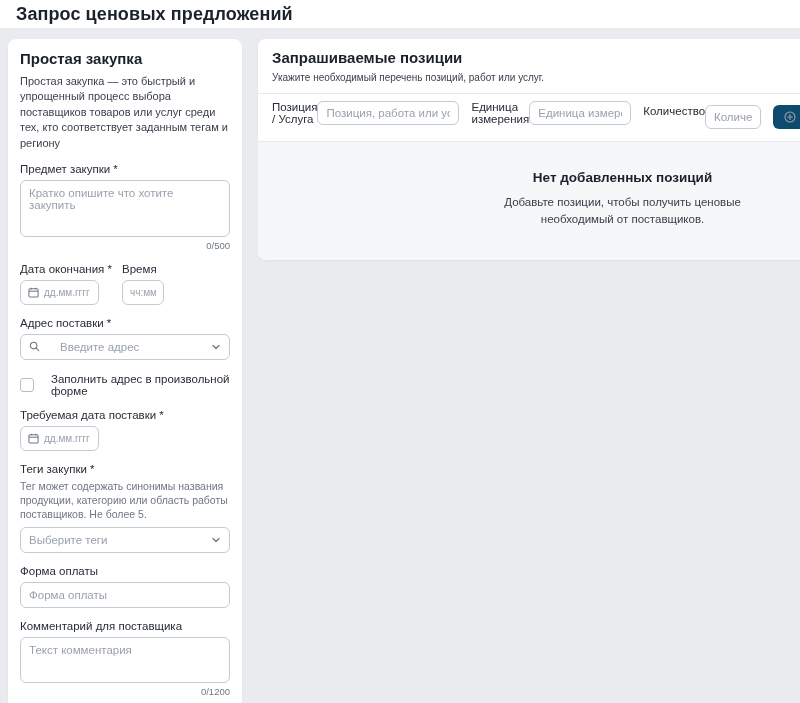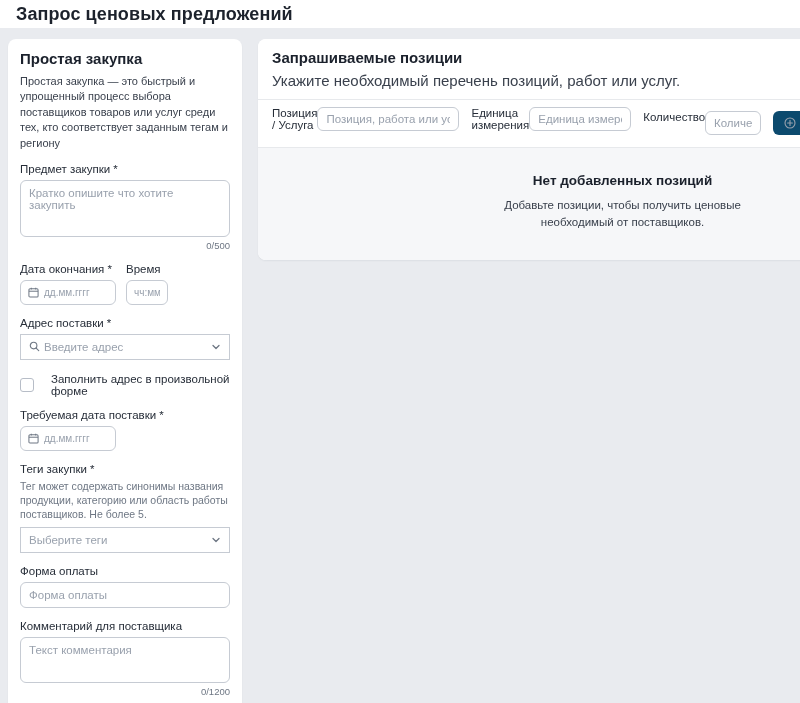--- a/index.html
+++ b/index.html
@@ -35,42 +35,42 @@
   textarea.txt-big { height:57px; }
   textarea.txt-small { height:46px; }
   .counter { text-align:right; font-size:9.5px; color:#6e7784; margin-top:3px; }
 
   .row2 { display:flex; gap:10px; margin-top:12px; }
   .datebox { display:flex; align-items:center; gap:5px; border:1px solid #c6cbd3; border-radius:6px;
              height:25px; padding:0 7px; background:#fff; }
   .datebox input { border:none; outline:none; width:100%; font-family:"Liberation Sans",sans-serif;
                    font-size:10px; color:#222; background:transparent; }
   .datebox input::placeholder { color:#99a1ad; }
-  .w-date { width:96px; }
+  .w-date { width:79px; }
   .w-time { width:42px; }
   .w-time input { text-align:left; }
 
-  .selectbox { display:flex; align-items:center; border:1px solid #c6cbd3; border-radius:0;
-               height:26px; padding:0 8px; background:#fff; gap:4px; cursor:pointer; }
+  .selectbox { display:flex; align-items:center; border:1px solid #c6cbd3; border-radius:6px;
+               height:26px; padding:0 8px; background:#fff; gap:20px; cursor:pointer; }
   .selectbox .ph { flex:1; font-size:11.5px; color:#99a1ad; white-space:nowrap; overflow:hidden; }
 
   .icon { display:inline-flex; flex:none; line-height:0; }
 
   .checkbox-row { display:flex; align-items:center; gap:17px; margin-top:13px; }
   .cb { width:14px; height:14px; border:1.5px solid #b7bdc7; border-radius:3px; background:#fff; flex:none; cursor:pointer; }
   .cb-label { font-size:11.5px; color:#262d38; }
 
   
   .col-right { flex:1; }
   .panel { background:#ffffff; border-radius:8px; box-shadow:0 1px 2px rgba(20,30,50,.06);
            overflow:hidden; height:221px; display:flex; flex-direction:column; }
   .panel-head { display:flex; justify-content:space-between; align-items:flex-start;
                 padding:10px 14px 10px; border-bottom:1px solid #e7e9ec; background:#fff; }
   .panel-title { font-size:15px; font-weight:700; color:#1b212c; }
-  .panel-sub { margin-top:6px; font-size:15px; color:#3a414d; }
+  .panel-sub { margin-top:6px; font-size:10px; color:#3a414d; }
   .btn-upload { display:flex; align-items:center; gap:6px; background:#d5e6fb; color:#1b6bd3;
                 font-family:"Liberation Sans",sans-serif; font-size:11.5px; height:24px;
                 padding:0 10px; border-radius:6px; border:none; margin-top:2px; cursor:pointer; }
 
   .form-row { display:flex; align-items:flex-end; gap:12px; padding:7px 14px 12px;
               border-bottom:1px solid #e7e9ec; background:#fff; }
   .fcol { display:flex; }
   .fcol .f-label { margin-bottom:4px; }
   .in { border:1px solid #c6cbd3; border-radius:6px; height:24px; padding:0 8px;
         font-family:"Liberation Sans",sans-serif; font-size:11.5px; color:#222; outline:none; background:#fff; }

